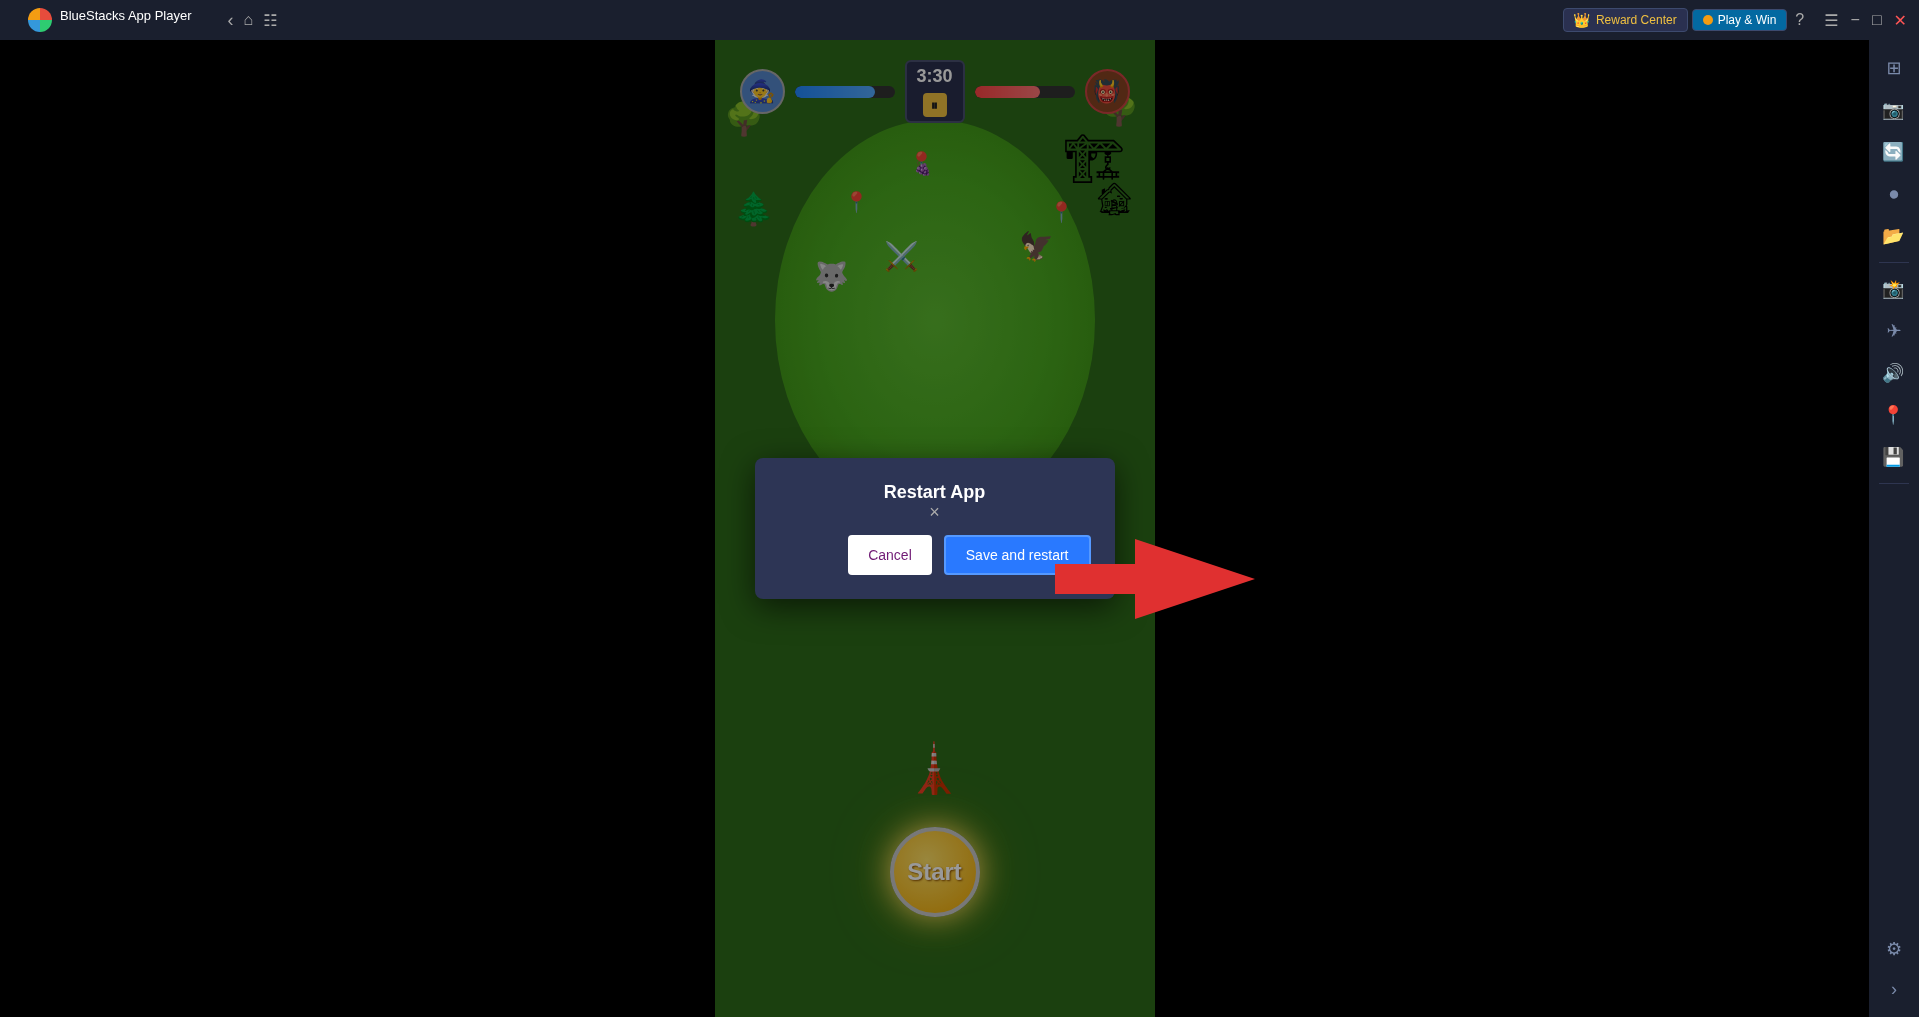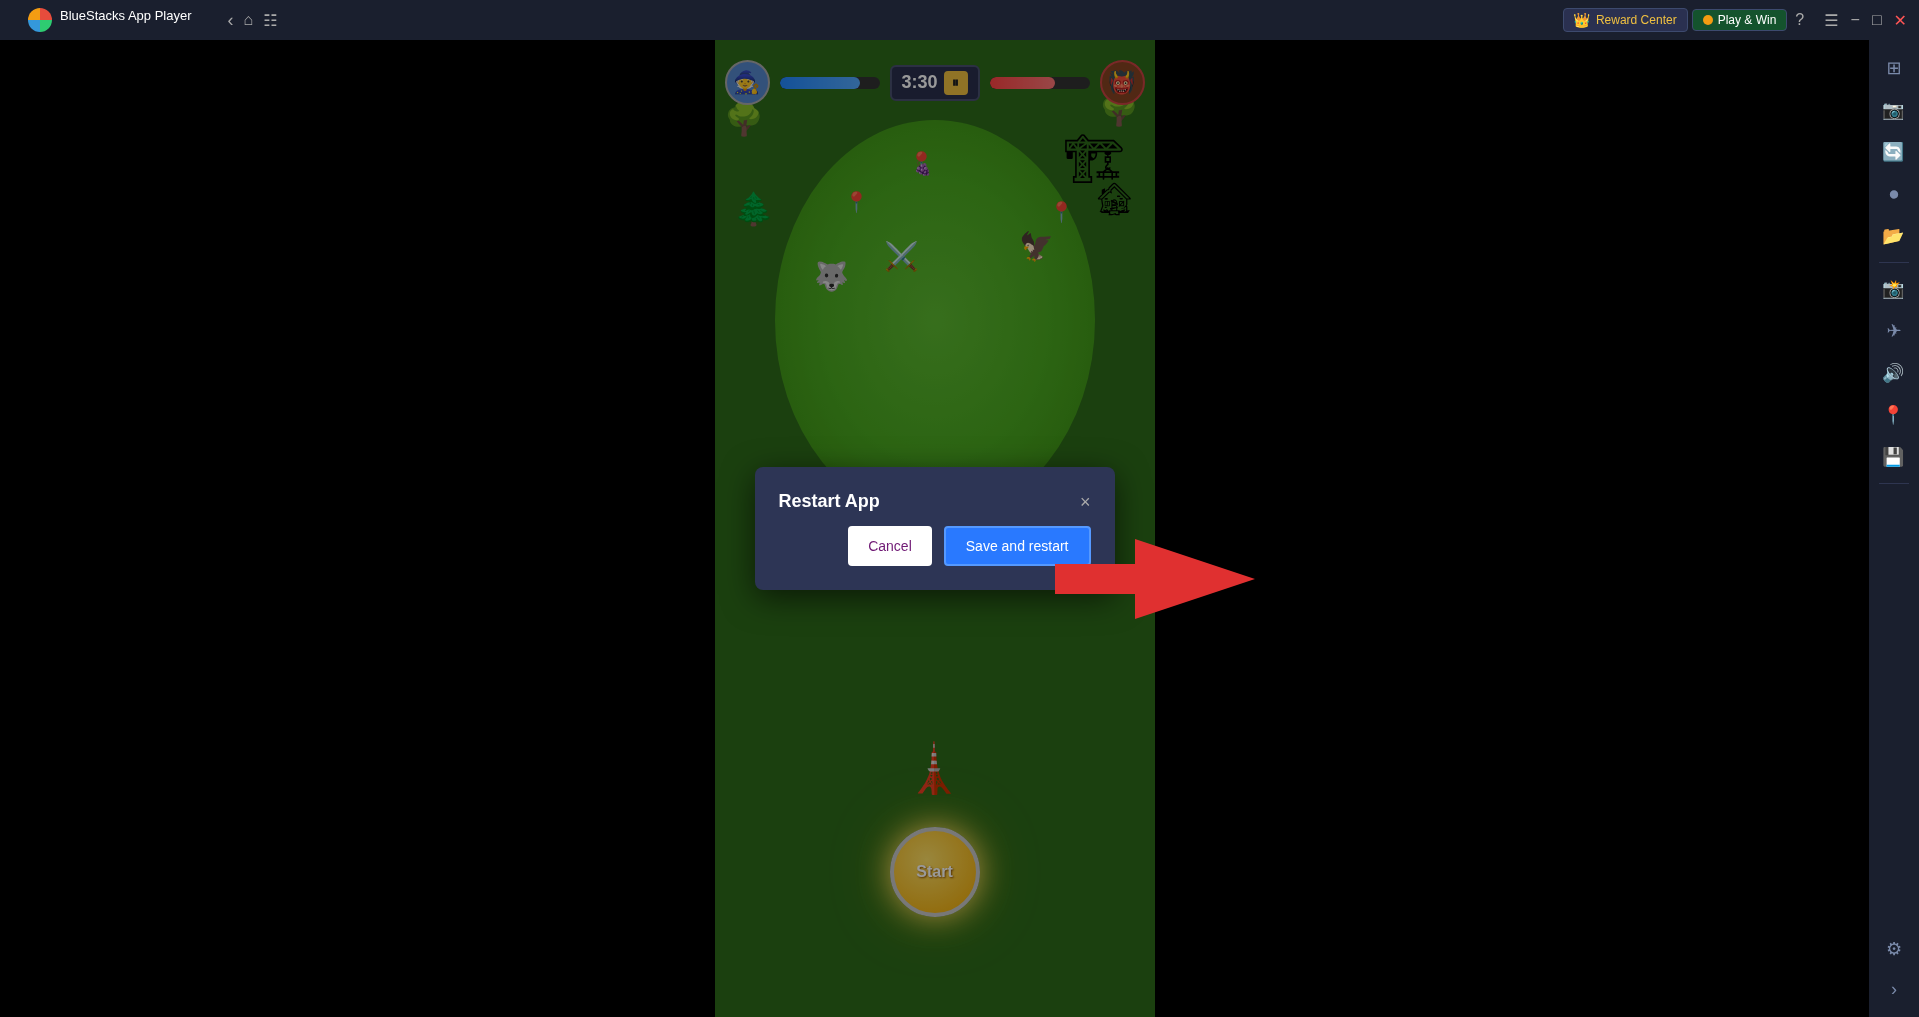--- a/index.html
+++ b/index.html
@@ -65,21 +65,21 @@
       border-radius: 4px;
       padding: 3px 10px;
       color: #f0c040;
       font-size: 12px;
       cursor: pointer;
     }
     #titlebar .play-win-btn {
       display: flex;
       align-items: center;
       gap: 5px;
-      background: #14532d;
+      background: #0369a1;
       border: 1px solid #3d4a6e;
       border-radius: 4px;
       padding: 3px 10px;
       color: #fff;
       font-size: 12px;
       cursor: pointer;
     }
     #titlebar .play-win-btn .dot {
       width: 10px; height: 10px;
       border-radius: 50%;
@@ -226,20 +226,21 @@
       background: #2a2f4e;
       border: 2px solid #4a5070;
       border-radius: 6px;
       padding: 4px 10px;
       color: #fff;
       font-size: 18px;
       font-weight: bold;
       display: flex;
       align-items: center;
       gap: 6px;
+      flex-direction: column;
     }
     .hud-pause {
       width: 24px; height: 24px;
       background: #f0c040;
       border-radius: 4px;
       display: flex;
       align-items: center;
       justify-content: center;
       color: #222;
       font-size: 14px;
@@ -272,21 +273,21 @@
     }
     .start-btn {
       width: 90px; height: 90px;
       border-radius: 50%;
       background: radial-gradient(circle at 40% 35%, #ffe066, #f0a800);
       border: 4px solid #c8c8c8;
       display: flex;
       align-items: center;
       justify-content: center;
       color: #fff;
-      font-size: 16px;
+      font-size: 24px;
       font-weight: bold;
       box-shadow: 0 0 30px #ffe066, 0 0 60px #f0a80066;
       cursor: pointer;
       text-shadow: 1px 1px 2px #8B5000;
     }
 
     
     #modal-overlay {
       position: absolute;
       top: 0; left: 0; right: 0; bottom: 0;
@@ -304,20 +305,21 @@
       padding: 24px;
       width: 360px;
       box-shadow: 0 8px 32px rgba(0,0,0,0.6);
       position: relative;
     }
     #restart-dialog .dialog-header {
       display: flex;
       align-items: center;
       justify-content: space-between;
       margin-bottom: 14px;
+      flex-direction: column;
     }
     #restart-dialog .dialog-title {
       color: #fff;
       font-size: 18px;
       font-weight: 600;
     }
     #restart-dialog .dialog-close {
       color: #aaa;
       font-size: 18px;
       cursor: pointer;

